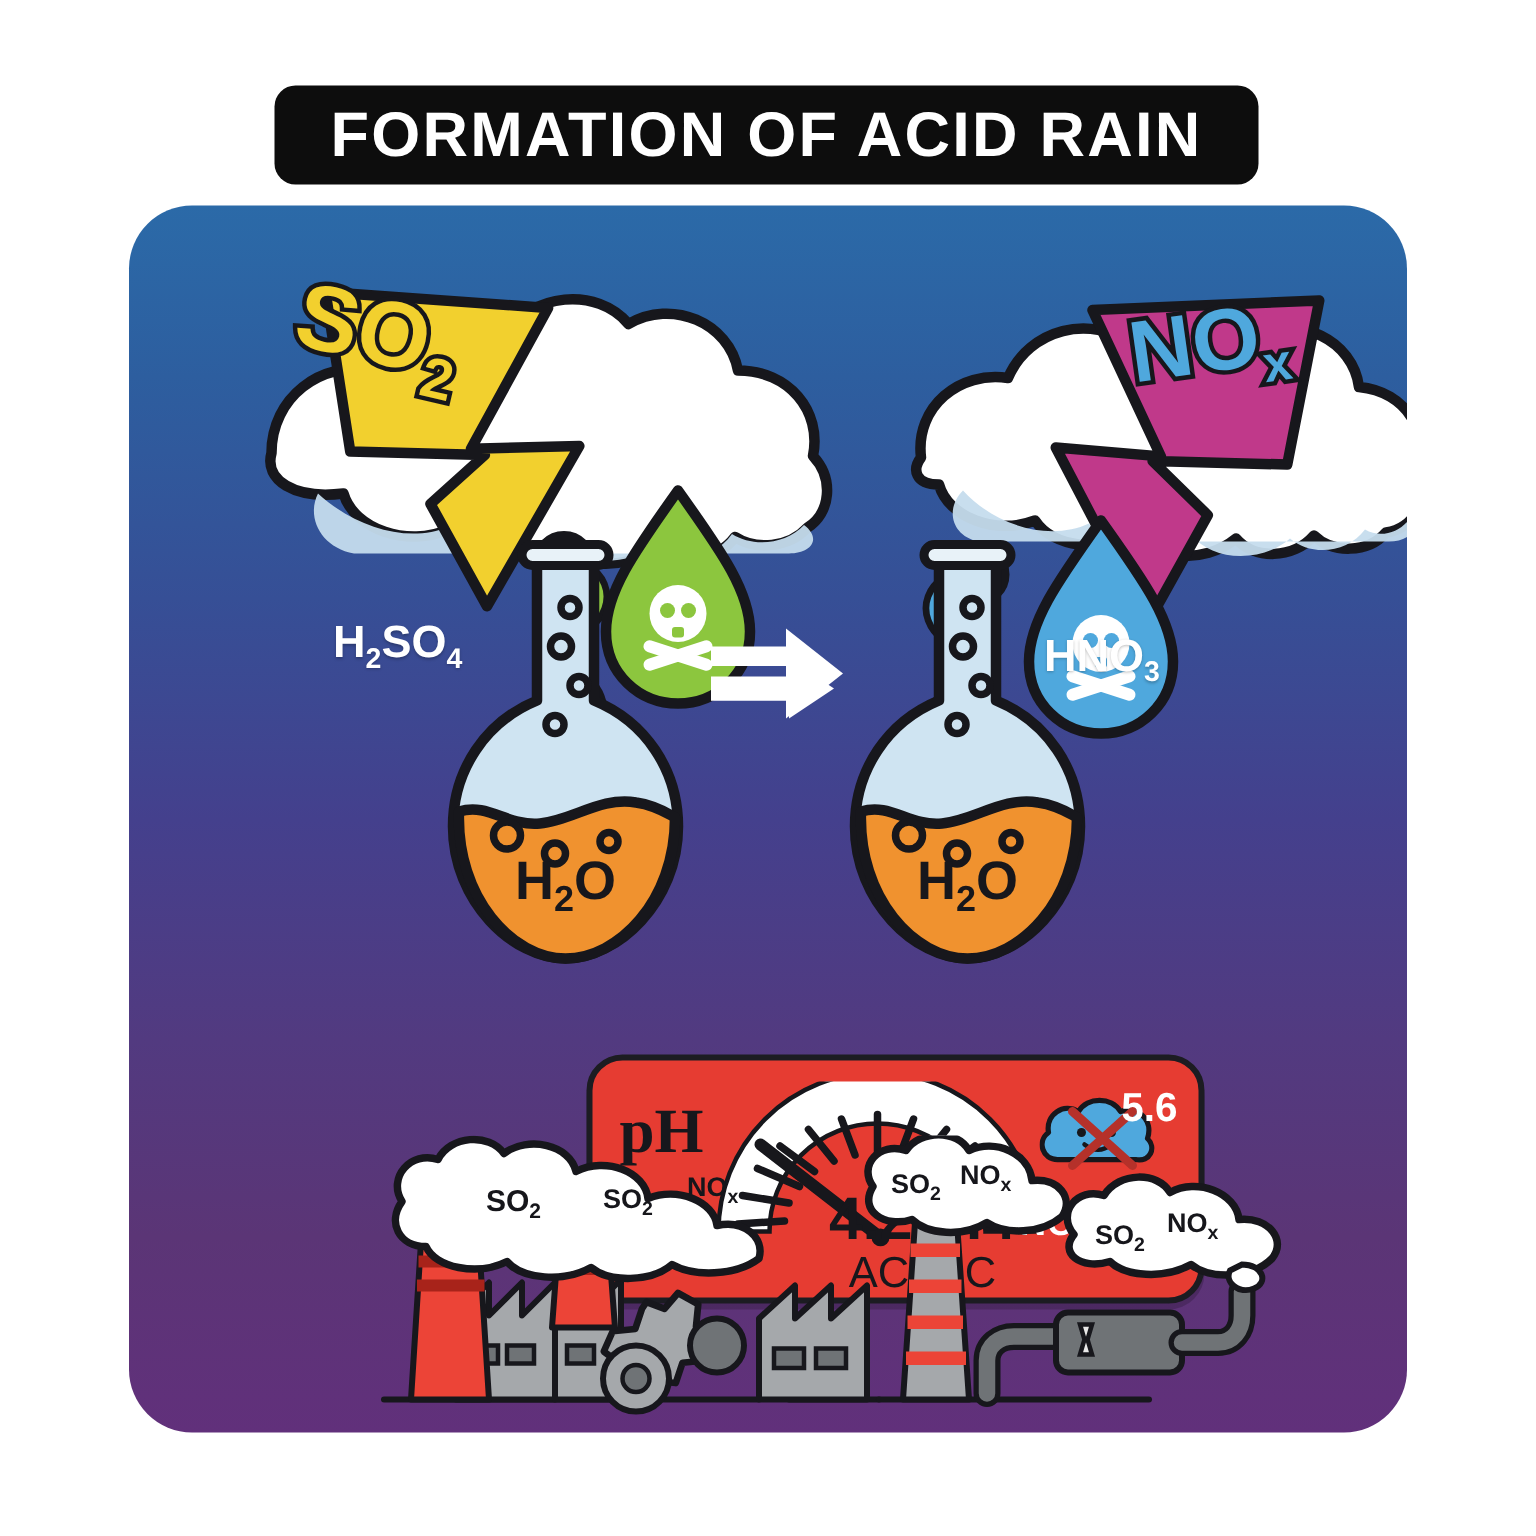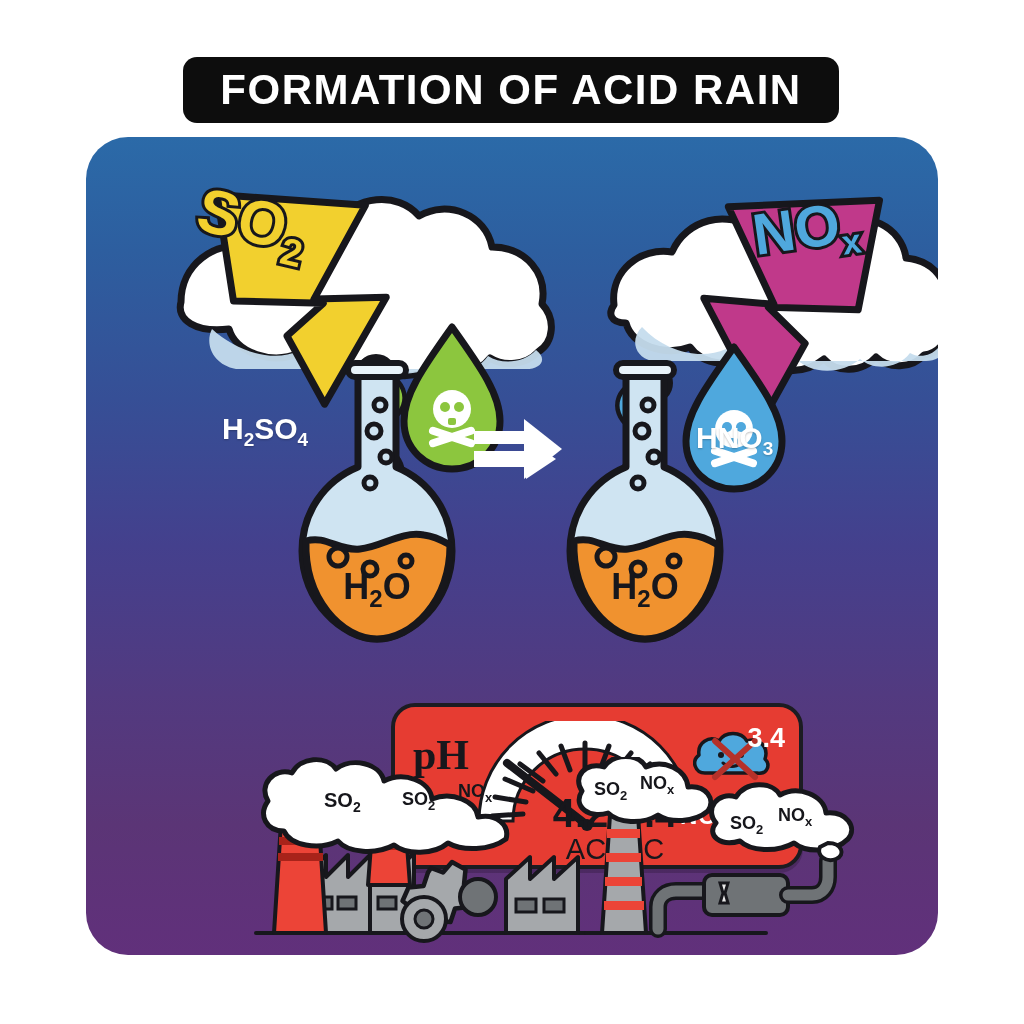--- a/index.html
+++ b/index.html
@@ -360,21 +360,21 @@
       <svg style="position:absolute; left:298px; top:22px;" width="78" height="56" viewBox="0 0 78 56">
         <path d="M12 44 C2 44 -2 32 6 26 C4 14 16 6 26 12 C32 2 48 2 54 12
                  C66 8 76 18 72 30 C78 36 74 46 64 44 Z" fill="#4fa8dd" stroke="#17171c" stroke-width="3.5" stroke-linejoin="round"></path>
         <circle cx="28" cy="26" r="3" fill="#17171c"></circle>
         <circle cx="48" cy="26" r="3" fill="#17171c"></circle>
         <path d="M30 34 Q39 41 48 34" fill="none" stroke="#17171c" stroke-width="3" stroke-linecap="round"></path>
         <line x1="22" y1="12" x2="62" y2="48" stroke="#b5312a" stroke-width="6" stroke-linecap="round"></line>
         <line x1="62" y1="12" x2="22" y2="48" stroke="#b5312a" stroke-width="6" stroke-linecap="round"></line>
       </svg>
 
-      <span class="ph-normal-num">3.4</span>
+      <span class="ph-normal-num">5.6</span>
       <span class="ph-normal-word">NORMAL</span>
     </div>
 
     <svg class="layer" style="top:620px;" width="852" height="200" viewBox="0 0 852 200">
 
       <line x1="170" y1="176" x2="420" y2="176" stroke="#17171c" stroke-width="4" stroke-linecap="round"></line>
       <line x1="440" y1="176" x2="500" y2="176" stroke="#17171c" stroke-width="4" stroke-linecap="round"></line>
       <line x1="500" y1="176" x2="680" y2="176" stroke="#17171c" stroke-width="4" stroke-linecap="round"></line>
 
       <g>

